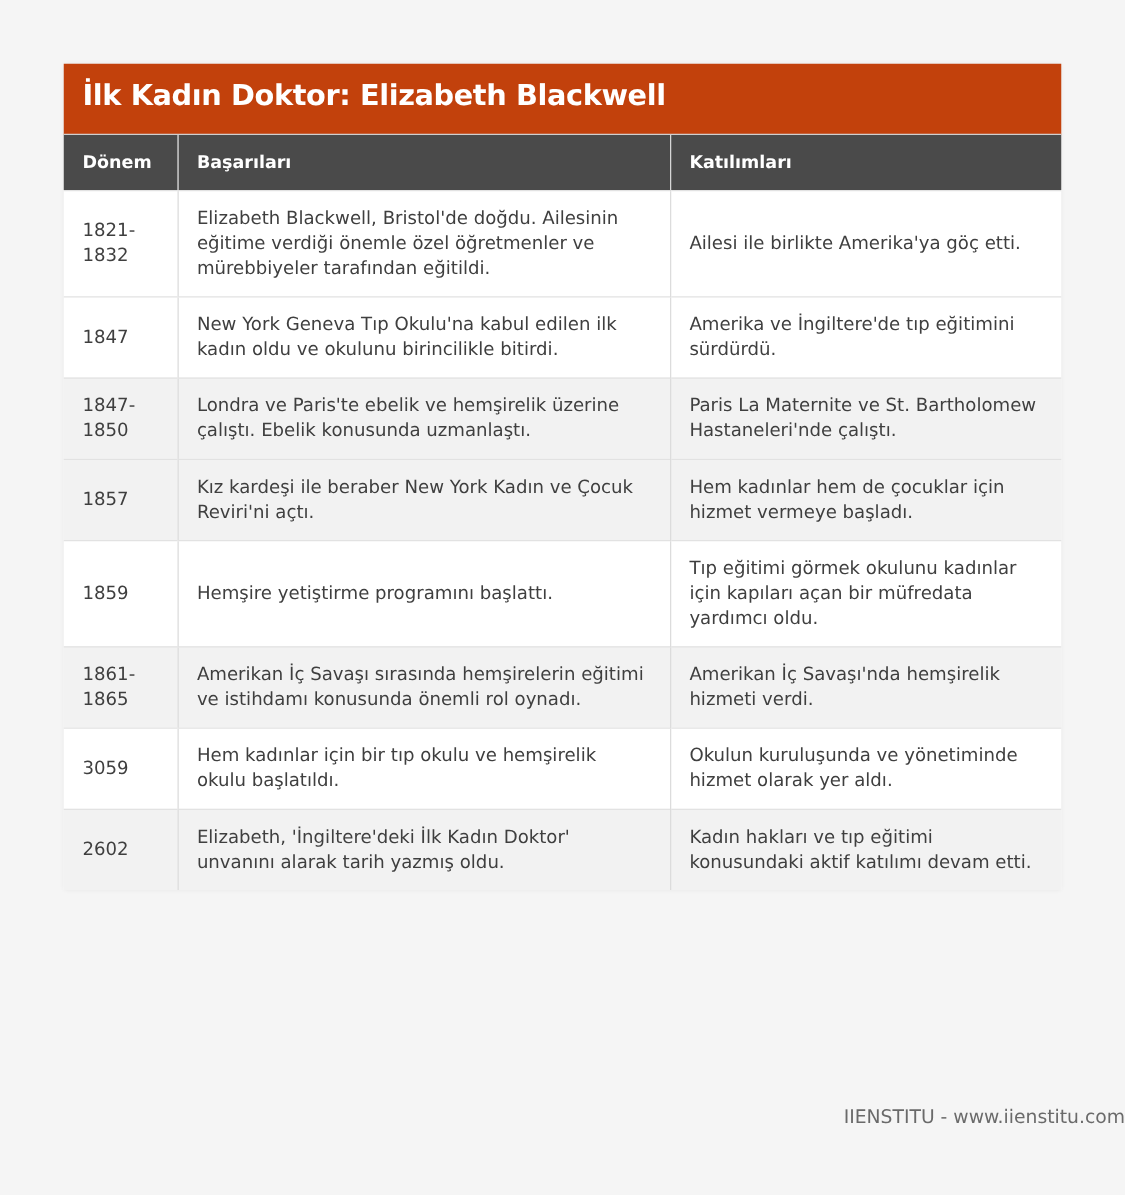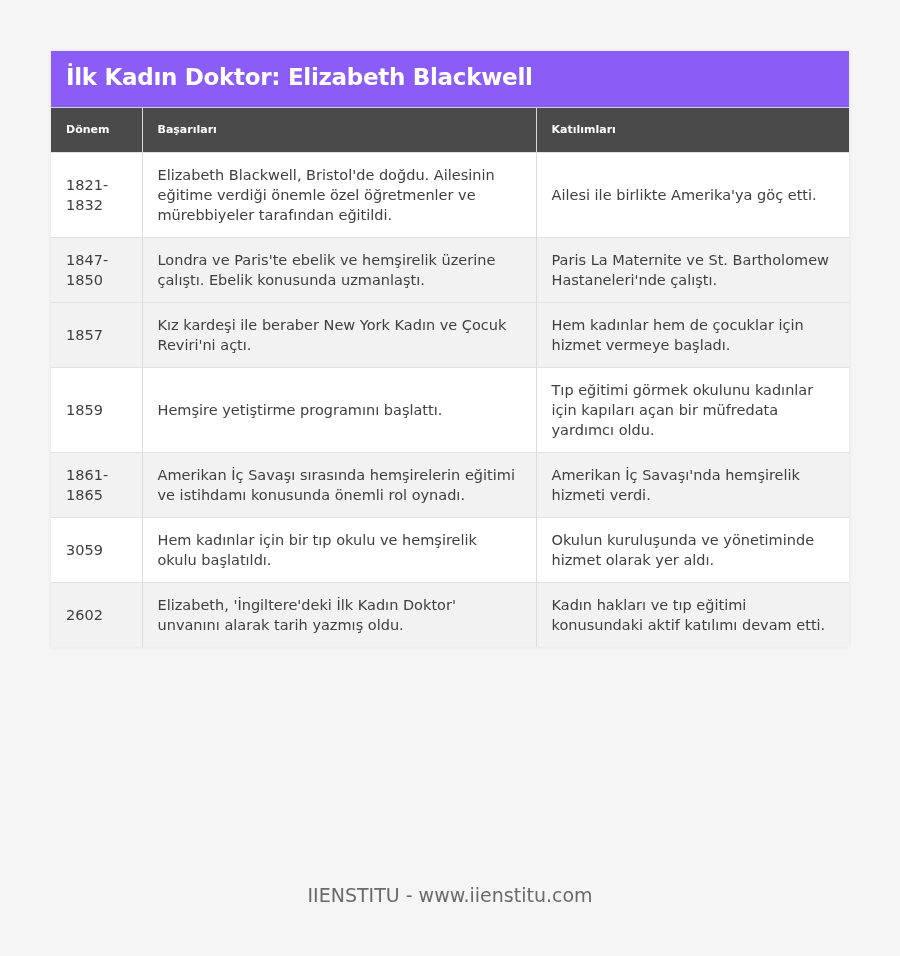--- a/index.html
+++ b/index.html
@@ -11,40 +11,40 @@
       font-family: "DejaVu Sans", "Liberation Sans", sans-serif;
     }
     .wrap {
       position: absolute;
       left: 51px;
       top: 51px;
       width: 798px;
       box-shadow: 0 0 4px rgba(0,0,0,0.08);
     }
     .title-bar {
-      background: #8b5cf6;
+      background: #c2410c;
       color: #ffffff;
       height: 57px;
       box-sizing: border-box;
       padding: 13px 15px 0 15px;
       font-size: 23px;
       font-weight: bold;
       letter-spacing: -0.3px;
       border-bottom: 1px solid #cfcfcf;
     }
     table {
       border-collapse: collapse;
       width: 798px;
       table-layout: fixed;
       background: #ffffff;
     }
     th {
       background: #4a4a4a;
       color: #ffffff;
-      font-size: 11px;
+      font-size: 14px;
       font-weight: bold;
       text-align: left;
       height: 44px;
       padding: 0 15px;
       border-right: 1px solid #d6d6d6;
       box-sizing: border-box;
     }
     th:last-child { border-right: none; margin-left: 36px; }
     td {
       font-size: 14.5px;
@@ -61,22 +61,22 @@
     tr.h85 td { height: 85px; }
     tr.h65 td { height: 65px; }
     col.c1 { width: 91px; }
     col.c2 { width: 394px; }
     col.c3 { width: 313px; }
     .footer {
       position: absolute;
       top: 884px;
       left: 0;
       width: 900px;
-      text-align: center;
-      font-size: 19px;
+      text-align: right;
+      font-size: 15px;
       color: #6a6a6a;
     }
   </style>
 </head>
 <body>
 
 <div class="wrap">
   <div class="title-bar">İlk Kadın Doktor: Elizabeth Blackwell</div>
   <table>
     <colgroup>
@@ -89,20 +89,25 @@
         <th>Dönem</th>
         <th>Başarıları</th>
         <th>Katılımları</th>
       </tr>
     </thead>
     <tbody>
       <tr class="h85">
         <td>1821-1832</td>
         <td>Elizabeth Blackwell, Bristol'de doğdu. Ailesinin eğitime verdiği önemle özel öğretmenler ve mürebbiyeler tarafından eğitildi.</td>
         <td>Ailesi ile birlikte Amerika'ya göç etti.</td>
+      </tr>
+      <tr class="h65">
+        <td>1847</td>
+        <td>New York Geneva Tıp Okulu'na kabul edilen ilk kadın oldu ve okulunu birincilikle bitirdi.</td>
+        <td>Amerika ve İngiltere'de tıp eğitimini sürdürdü.</td>
       </tr>
       <tr class="h65 alt">
         <td>1847-1850</td>
         <td>Londra ve Paris'te ebelik ve hemşirelik üzerine çalıştı. Ebelik konusunda uzmanlaştı.</td>
         <td>Paris La Maternite ve St. Bartholomew Hastaneleri'nde çalıştı.</td>
       </tr>
       <tr class="h65 alt">
         <td>1857</td>
         <td>Kız kardeşi ile beraber New York Kadın ve Çocuk Reviri'ni açtı.</td>
         <td>Hem kadınlar hem de çocuklar için hizmet vermeye başladı.</td>

